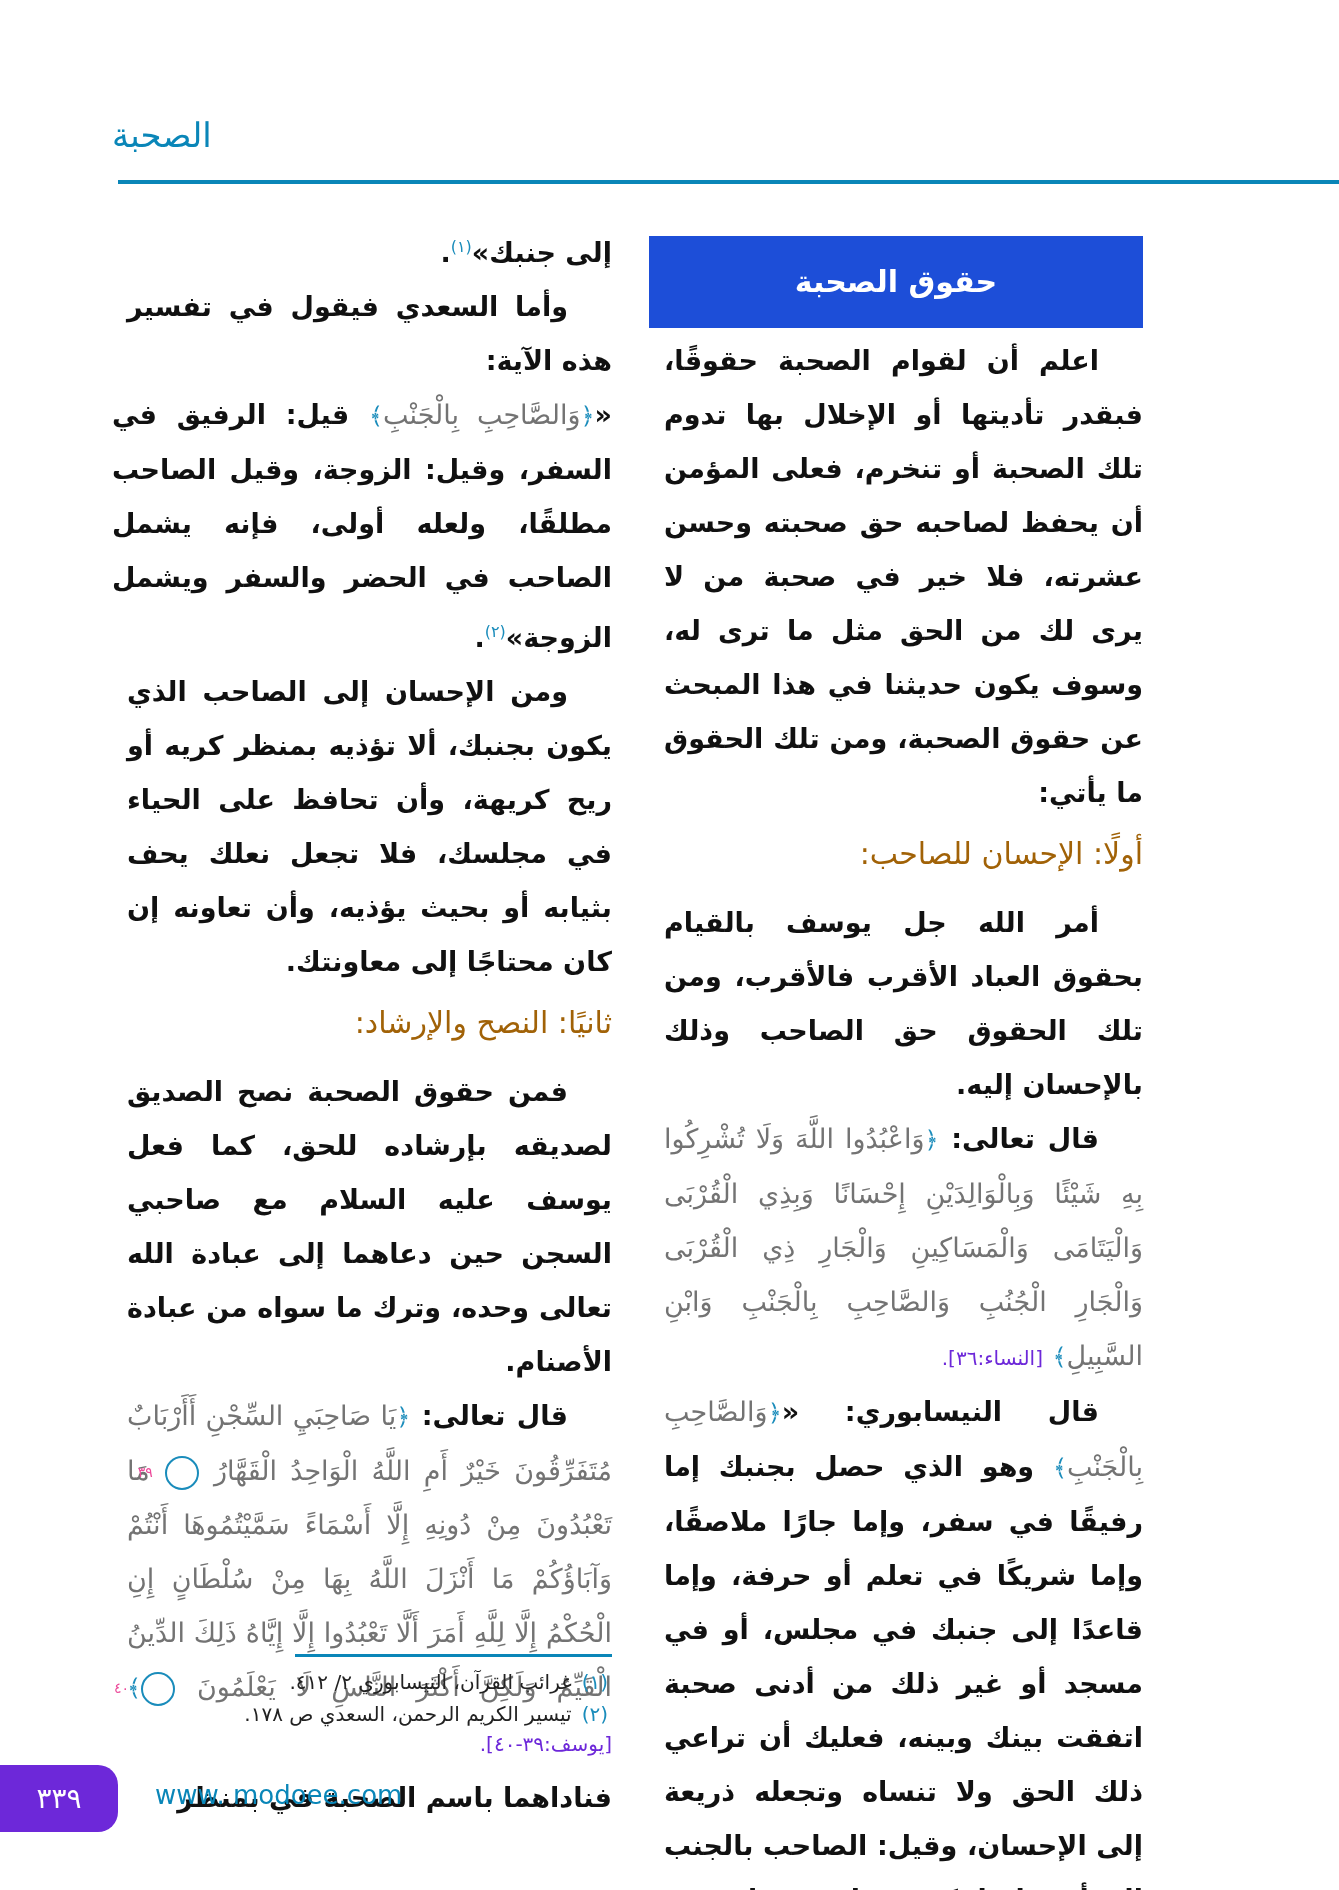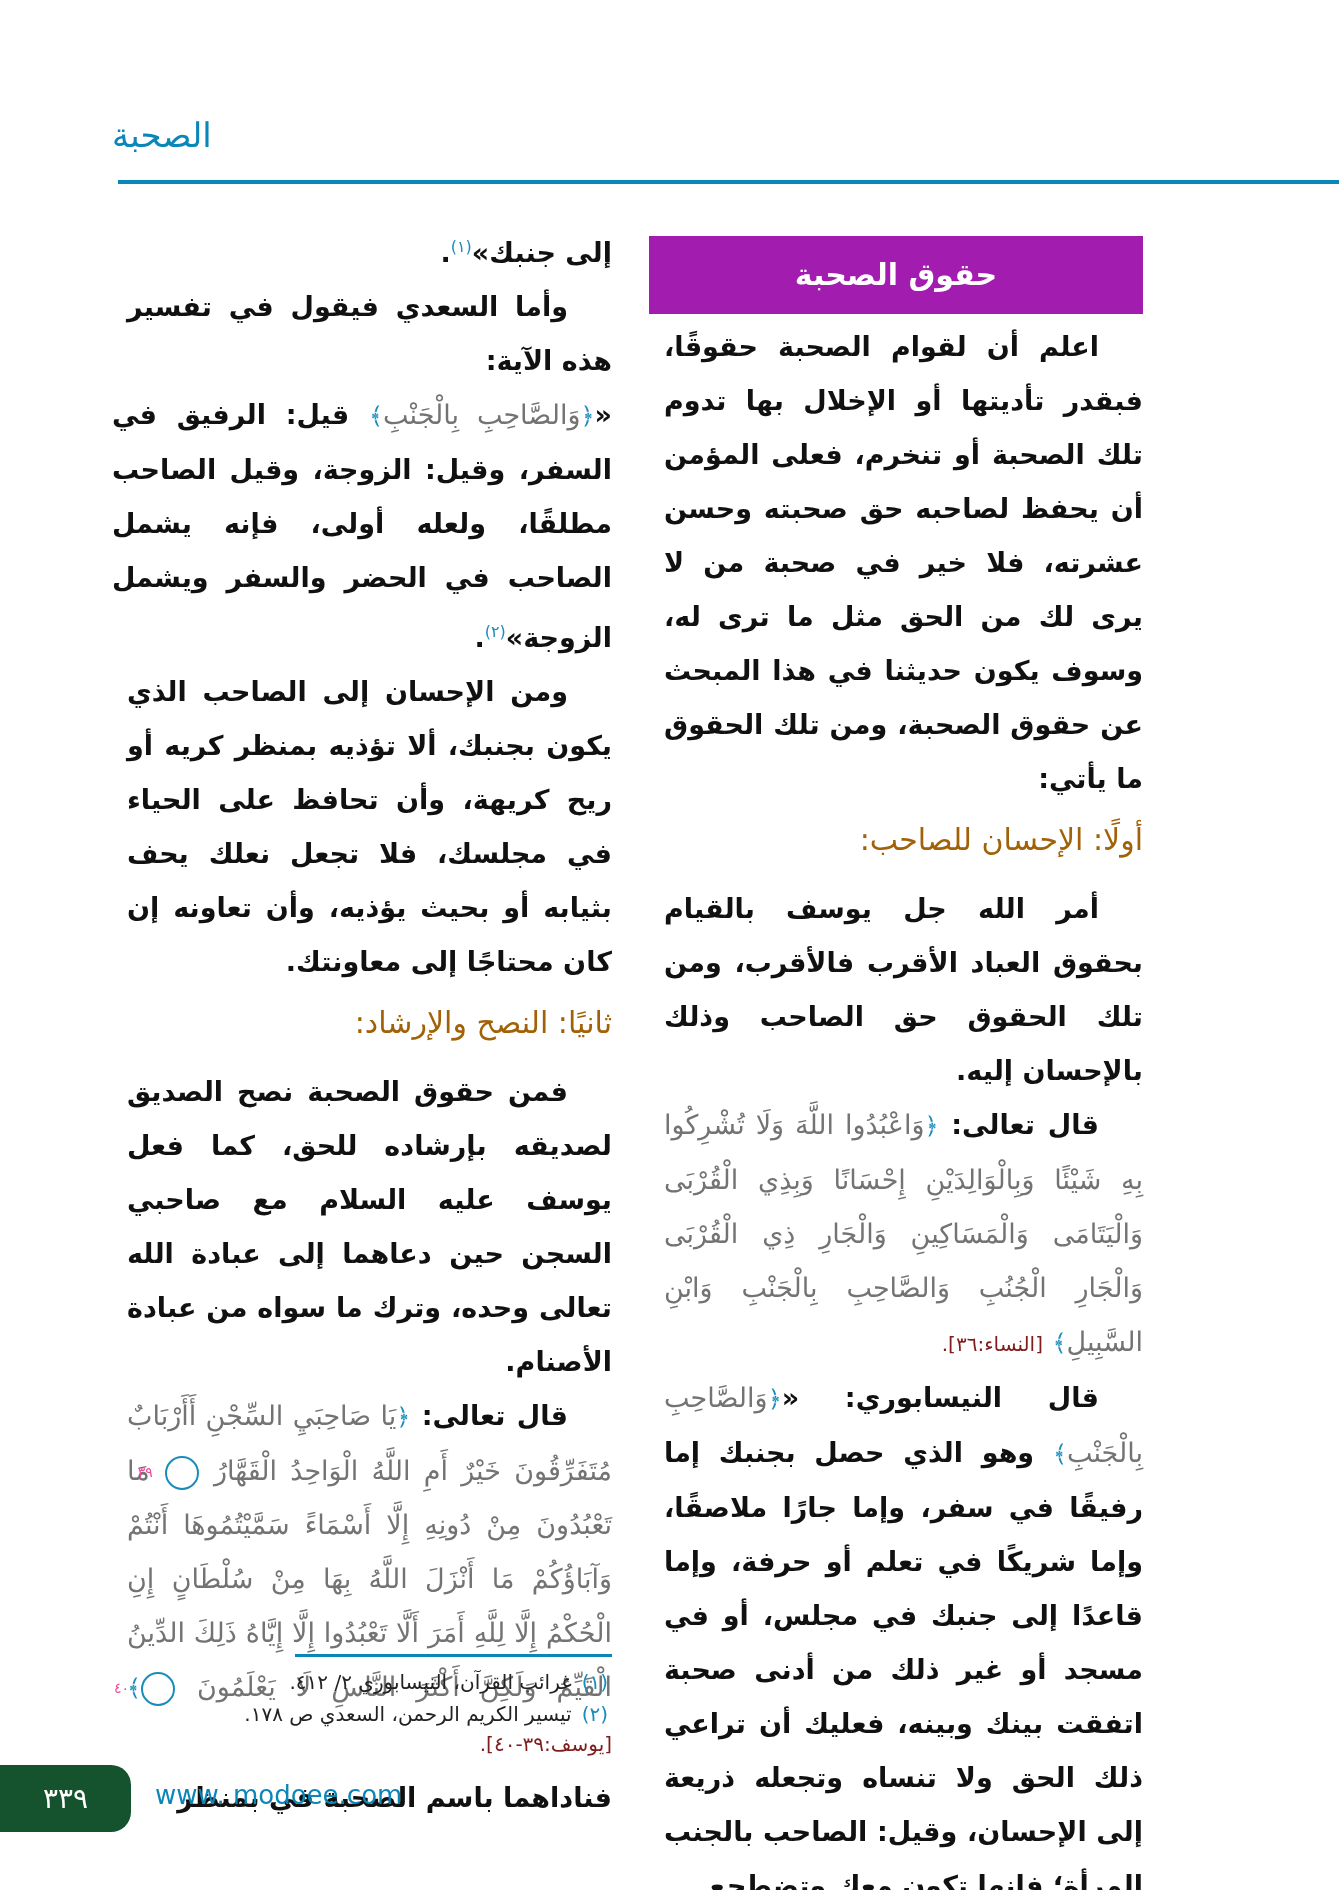--- a/index.html
+++ b/index.html
@@ -18,54 +18,54 @@
       background: #0a86b8;
     }
     .col {
       position: absolute; direction: rtl; text-align: justify;
       text-align-last: right;
       font-size: 27px; line-height: 54px; font-weight: bold;
     }
     .col-right { left: 649px; width: 494px; top: 236px; }
     .col-left  { left: 112px; width: 500px; top: 220px; }
     .band {
-      background: #a21caf; color: #ffffff; height: 78px;
+      background: #1d4ed8; color: #ffffff; height: 92px;
       display: flex; align-items: center; justify-content: center;
       font-size: 30px; font-weight: bold; margin-bottom: 6px;
     }
     p { margin: 0; }
     .indent { text-indent: 44px; margin-left: 15px; }
     .subhead {
       color: #a16207; font-weight: normal; font-size: 30px;
       line-height: 60px; margin: 4px 0 12px 0;
     }
     .quran {
       color: #737373; font-family: Liberation Sans, sans-serif; font-weight: normal;
     }
     .orn { color: #1a8cbb; font-weight: normal; font-size: 24px; }
-    .ref { font-weight: normal; font-size: 20px; color: #7f1d1d; }
+    .ref { font-weight: normal; font-size: 20px; color: #6d28d9; }
     sup.fn { color: #1a8cbb; font-weight: normal; font-size: 16px; vertical-align: super; }
     .ayah-num {
       display: inline-block; width: 30px; height: 30px; line-height: 28px;
       border: 2px solid #1a8cbb; border-radius: 50%; text-align: center;
       font-size: 14px; color: #ec4899; font-weight: normal; vertical-align: middle;
     }
     .fn-rule {
       position: absolute; left: 295px; width: 317px; top: 1654px; height: 3px;
       background: #0a86b8;
     }
     .footnotes {
       position: absolute; left: 108px; width: 500px; top: 1666px;
       direction: rtl; font-size: 20px; line-height: 32px; font-weight: normal;
       color: #222;
     }
     .fn-num { color: #1a8cbb; margin-left: 10px; }
     .page-badge {
-      position: absolute; left: 0; top: 1765px; width: 131px; height: 67px;
-      background: #14532d; border-radius: 0 20px 20px 0;
+      position: absolute; left: 0; top: 1765px; width: 118px; height: 67px;
+      background: #6d28d9; border-radius: 0 20px 20px 0;
       color: #ffffff; font-size: 28px; display: flex; align-items: center;
       justify-content: center; direction: rtl;
     }
     .site-url {
       position: absolute; left: 155px; top: 1780px;
       font-family: "DejaVu Sans", sans-serif; font-size: 26px; color: #0a86b8;
     }
   </style>
 </head>
 <body>

